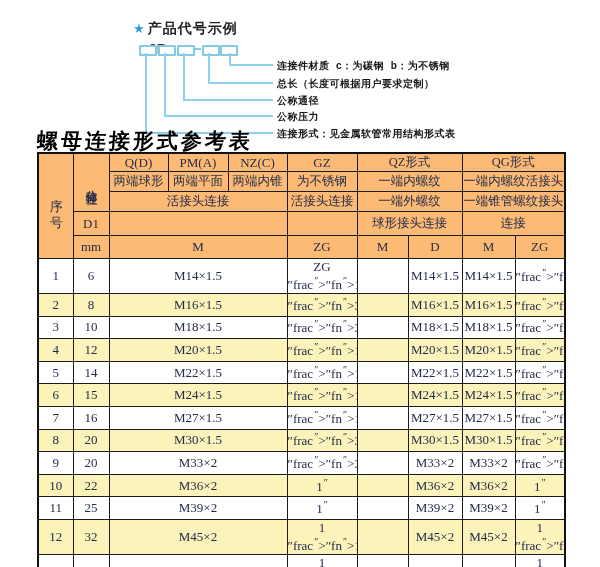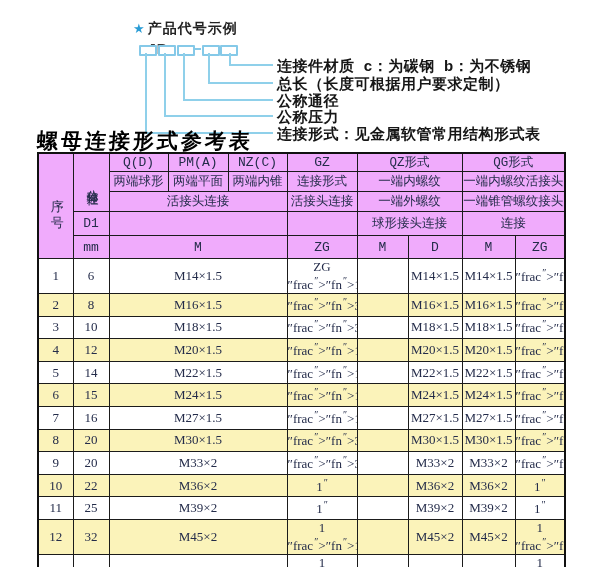--- a/index.html
+++ b/index.html
@@ -9,35 +9,35 @@
 
   
   #diagram-title{left:133px;top:20px;font-size:14px;font-weight:bold;color:#222;letter-spacing:1px;}
   #diagram-title .star{color:#2a9cd5;font-size:13px;margin-right:2px;}
   #jr-prefix{left:116px;top:41px;font-size:14px;font-weight:bold;color:#3c3c3c;letter-spacing:1px;margin-left:32px;}
   .code-box{width:14px;height:7px;top:45px;border:2px solid #85c9e8;background:#fff;border-radius:1px;}
   .dashline{background:#85c9e8;}
   .cline{background:#8fd0ea;}
   .vline{width:2px;top:53px;}
   .hline{height:2px;}
-  .code-label{left:277px;height:15px;font-size:15px;font-weight:bold;color:#161616;
+  .code-label{left:277px;height:15px;font-size:10px;font-weight:bold;color:#161616;
               white-space:pre;line-height:15px;letter-spacing:0.5px;}
 
   
   #table-title{left:37px;top:127px;font-size:21px;font-weight:bold;color:#000;
                font-family:"Liberation Serif","DejaVu Serif",serif;letter-spacing:3px;
                transform:skewX(-4deg);}
 
   
   #ref-table{position:absolute;left:37px;top:152px;border-collapse:collapse;table-layout:fixed;
              width:527px;font-family:"Liberation Serif","DejaVu Serif",serif;color:#242c4a;}
   #ref-table td,#ref-table th{border:1.5px solid #1b1b1b;padding:0;text-align:center;
              vertical-align:middle;font-weight:normal;overflow:hidden;}
   #ref-table{border:2.5px solid #111;}
-  #ref-table thead th{background:#f0abfc;font-size:12.5px;font-family:Liberation Mono, monospace;}
+  #ref-table thead th{background:#fdba74;font-size:12.5px;}
   #ref-table .lat{font-size:13px;}
   #ref-table tbody td{font-size:13px;background:#ffffff;height:21.6px;}
   #ref-table tbody tr.alt td{background:#fbf3ba;}
   .hr1{height:18px;}.hr2{height:20px;}.hr3{height:20px;}.hr4{height:24px;padding-left:19px;}.hr5{height:23px;}
   .v-text{writing-mode:vertical-rl;text-orientation:upright;margin:0 auto;}
   .seq-v{letter-spacing:1.4em;font-size:13px;}
   .nd-v{letter-spacing:0.12em;font-size:12px;}
   .inch{font-size:10px;vertical-align:5px;margin-left:1px;}
 </style>
 </head>
@@ -98,21 +98,21 @@
       <th class="lat">PM(A)</th>
       <th class="lat">NZ(C)</th>
       <th class="lat">GZ</th>
       <th colspan="2">QZ形式</th>
       <th colspan="2">QG形式</th>
     </tr>
     <tr class="hr2">
       <th>两端球形</th>
       <th>两端平面</th>
       <th>两端内锥</th>
-      <th>连接形式</th>
+      <th>为不锈钢</th>
       <th colspan="2">一端内螺纹</th>
       <th colspan="2">一端内螺纹活接头</th>
     </tr>
     <tr class="hr3">
       <th colspan="3">活接头连接</th>
       <th>活接头连接</th>
       <th colspan="2">一端外螺纹</th>
       <th colspan="2">一端锥管螺纹接头</th>
     </tr>
     <tr class="hr4">

